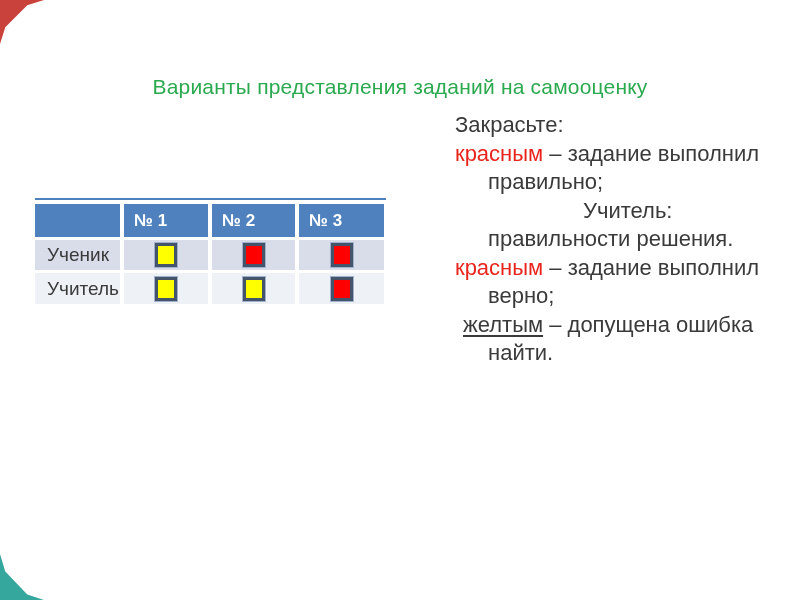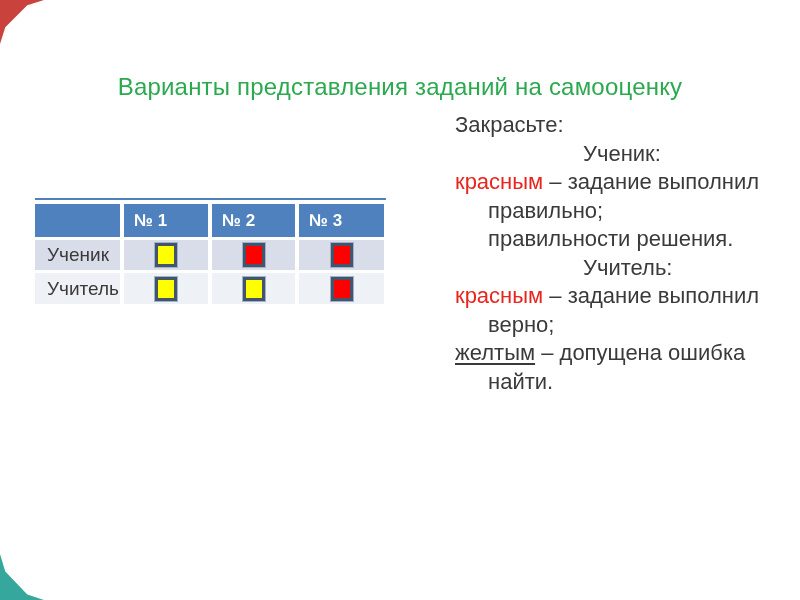--- a/index.html
+++ b/index.html
@@ -23,21 +23,21 @@
   .corner{position:absolute;pointer-events:none;}
   .corner-tl{left:0;top:0;width:44px;height:44px;
     background:var(--corner-red);
     clip-path:polygon(0 0,100% 0,62% 12%,12% 62%,0 100%);}
   .corner-bl{left:0;bottom:0;width:44px;height:46px;
     background:var(--corner-teal);
     clip-path:polygon(0 0,12% 38%,62% 88%,100% 100%,0 100%);}
   
   .title{
     position:absolute;left:0;top:72px;width:800px;
-    text-align:center;font-size:24px;line-height:30px;
+    text-align:center;font-size:21px;line-height:30px;
     color:var(--title-green);letter-spacing:0.2px;
   }
   
   .tbl-topline{
     position:absolute;left:35px;top:198px;width:351px;height:2px;
     background:var(--header-blue);
   }
   .tbl{
     position:absolute;left:35px;top:204px;
     display:grid;grid-template-columns:85px 84px 83px 85px;
@@ -52,21 +52,21 @@
   .sqc{justify-content:center;padding-left:0;}
   .sq{display:block;width:16px;height:18px;border:3px solid var(--sq-border);
     box-shadow:0 0 0 1px #9FB1CC;}
   
   .legend{
     position:absolute;left:455px;top:111px;width:330px;
     font-size:22px;line-height:28.5px;color:var(--body-text);
   }
   .ln{white-space:nowrap;}
   .v-start{margin-left:0;}
-  .v-start2{margin-left:0;}
+  .v-start2{margin-left:8px;}
   .v-cont{margin-left:33px;}
   .v-center{margin-left:128px;}
   .seg-red{color:var(--text-red);}
   .seg-u{text-decoration:underline;text-underline-offset:3px;}
 </style>
 </head>
 <body>
 
 <div class="slide">
   <div class="corner corner-tl"></div>
@@ -97,23 +97,22 @@
       <div class="cell sqc r2">
         <span class="sq" style="background: rgb(255, 255, 0);"></span>
       </div>
       <div class="cell sqc r2">
         <span class="sq" style="background: rgb(255, 0, 0);"></span>
       </div>
     </div>
 
   <div class="legend" id="legend">
       <div class="ln v-start"><span>Закрасьте:</span></div>
-      <div class="ln v-center"><span>Ученик:</span></div>
       <div class="ln v-start"><span class="seg-red">красным</span><span> – задание выполнил</span></div>
       <div class="ln v-cont"><span>правильно;</span></div>
+      <div class="ln v-center"><span>Учитель:</span></div>
       <div class="ln v-cont"><span>правильности решения.</span></div>
-      <div class="ln v-center"><span>Учитель:</span></div>
       <div class="ln v-start"><span class="seg-red">красным</span><span> – задание выполнил</span></div>
       <div class="ln v-cont"><span>верно;</span></div>
       <div class="ln v-start2"><span class="seg-u">желтым</span><span> – допущена ошибка</span></div>
       <div class="ln v-cont"><span>найти.</span></div>
     </div>
 </div>
 
 </body></html>

